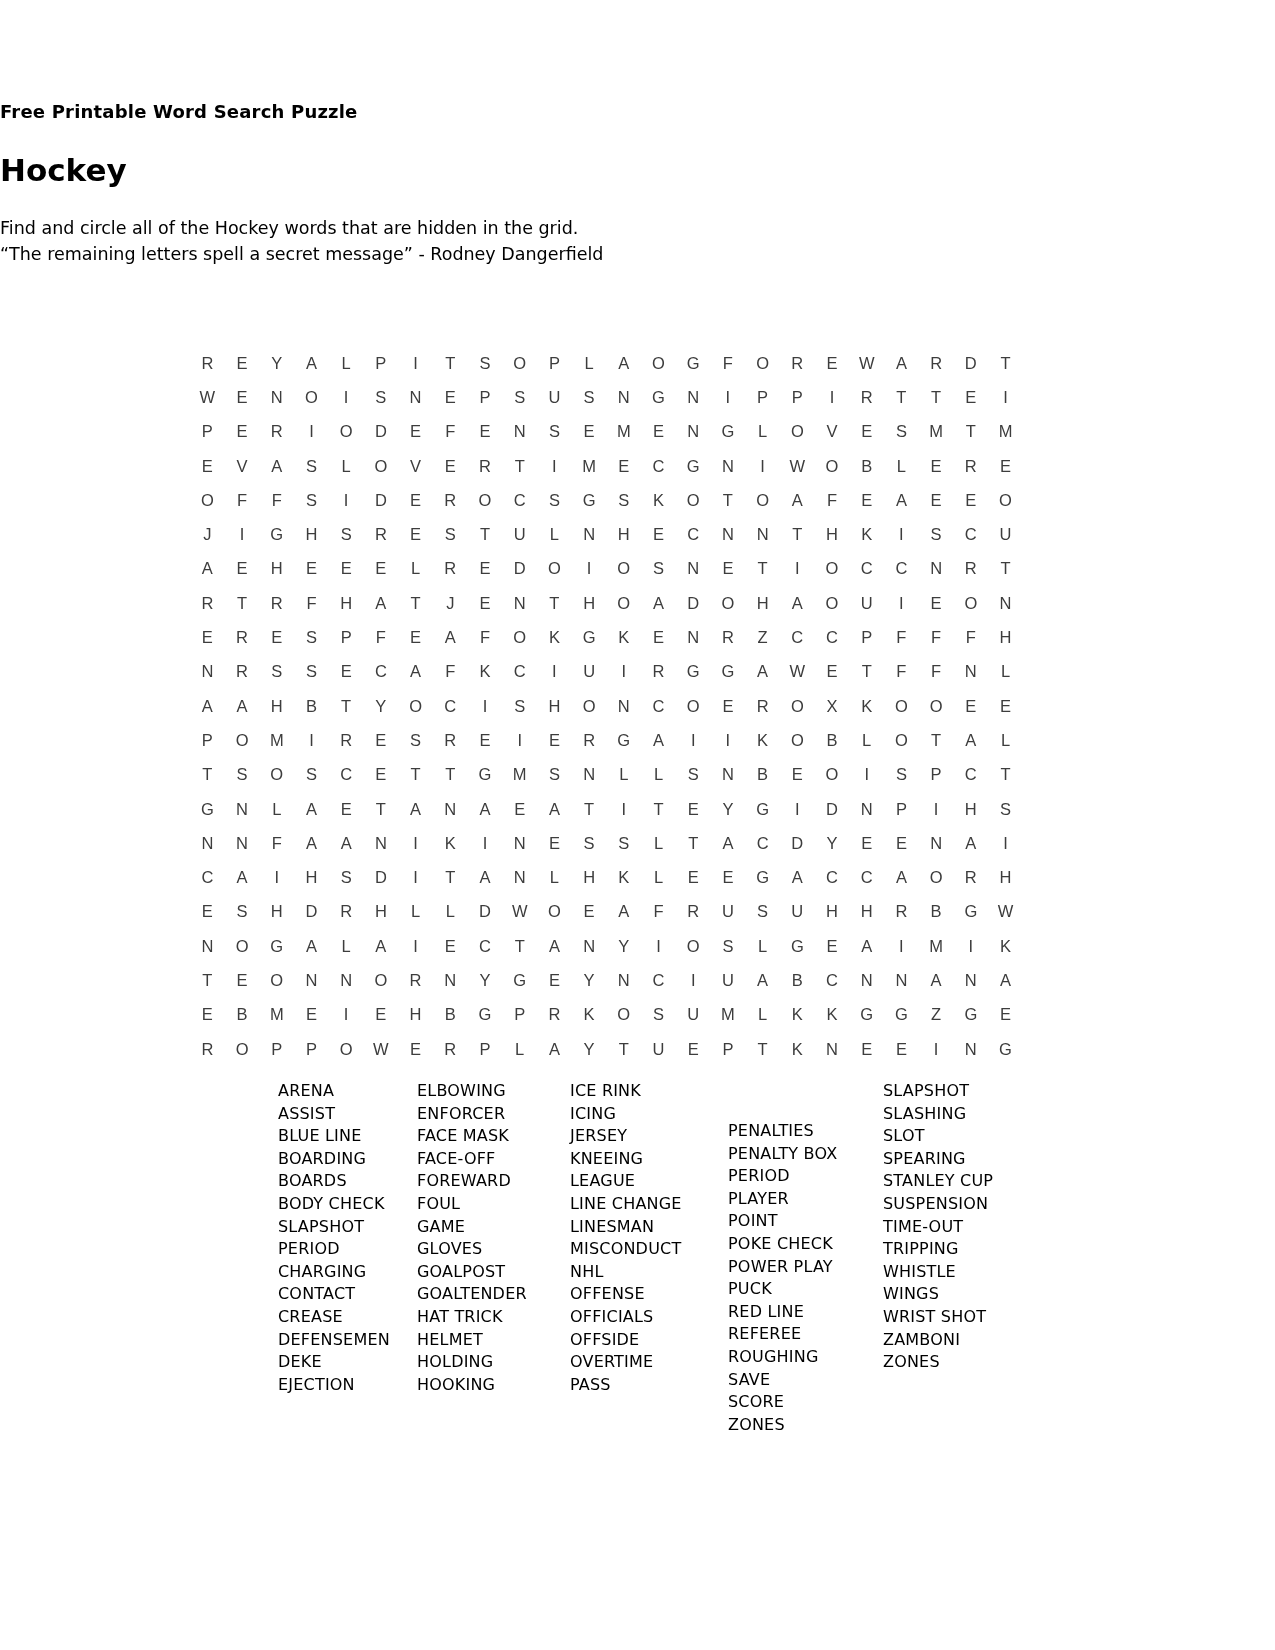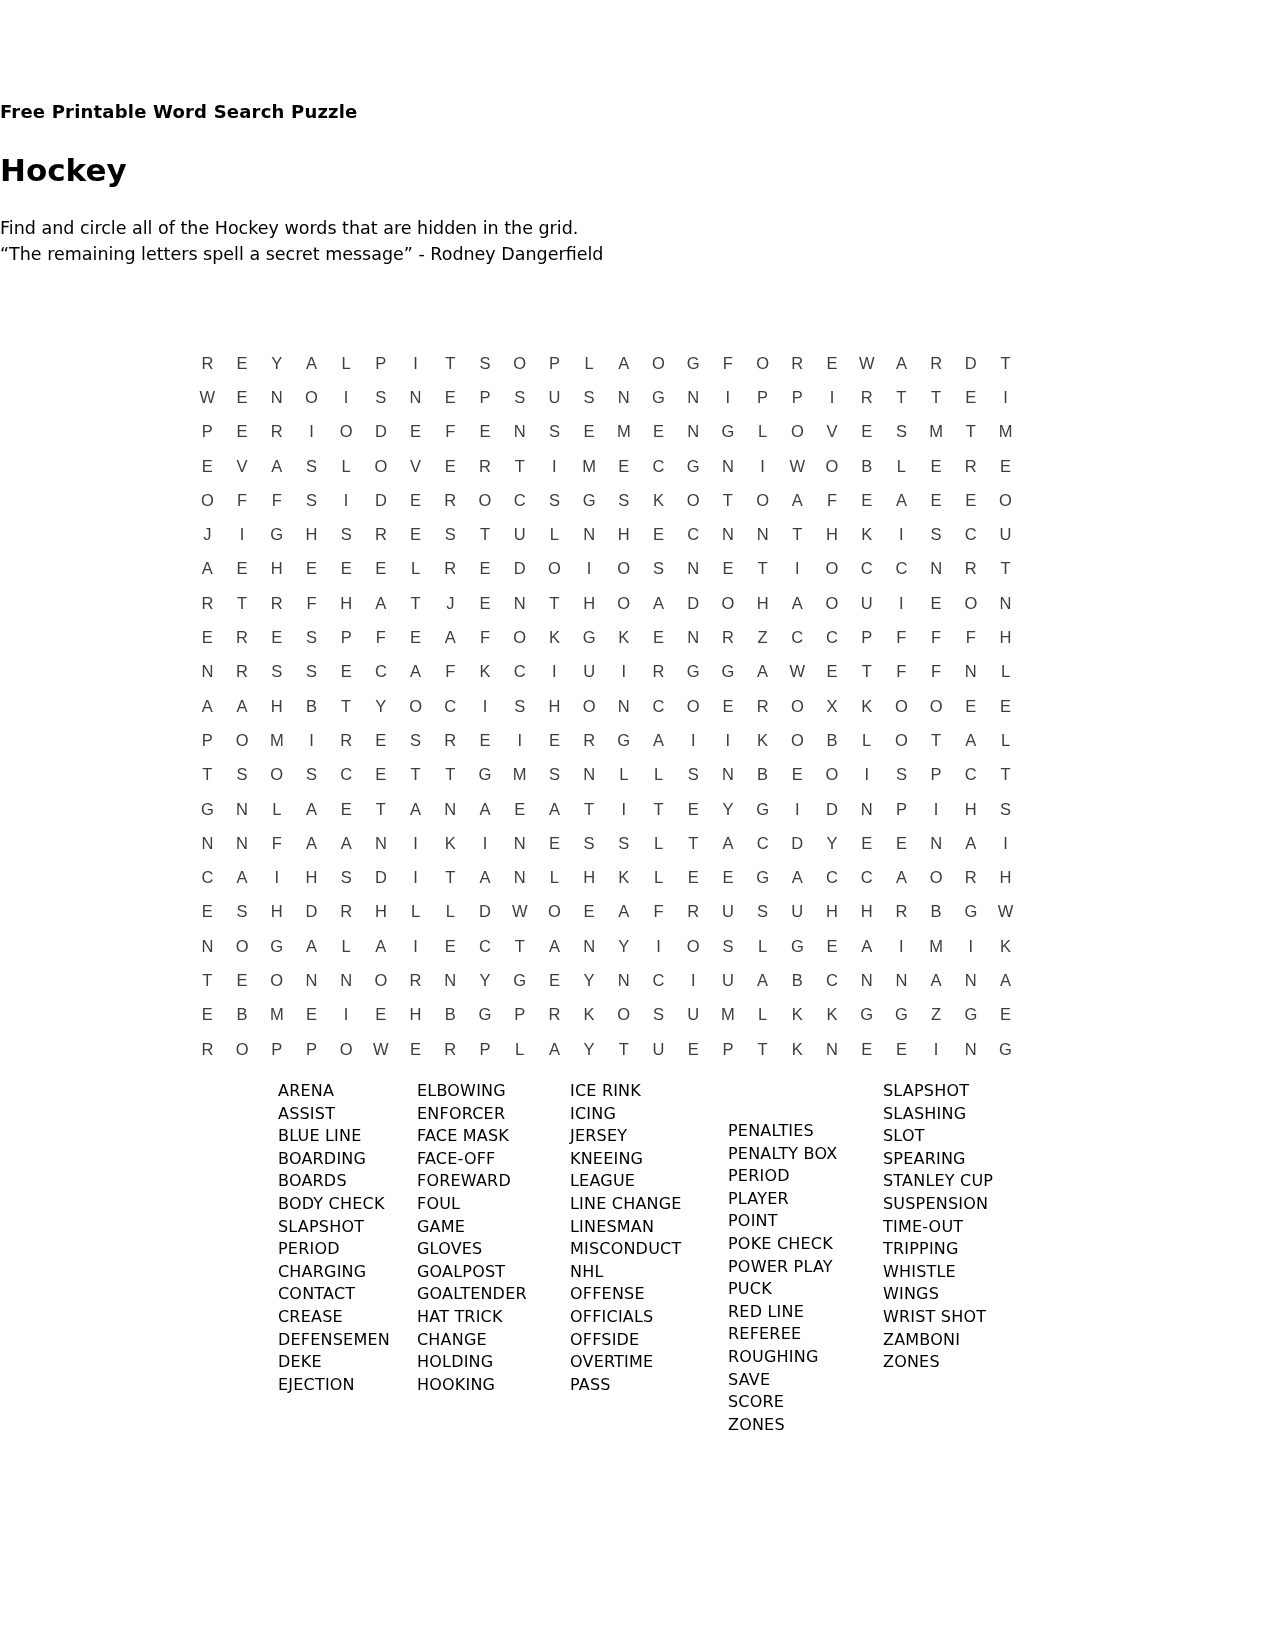--- a/index.html
+++ b/index.html
@@ -663,21 +663,21 @@
         <span class="word-item">ENFORCER</span>
         <span class="word-item">FACE MASK</span>
         <span class="word-item">FACE-OFF</span>
         <span class="word-item">FOREWARD</span>
         <span class="word-item">FOUL</span>
         <span class="word-item">GAME</span>
         <span class="word-item">GLOVES</span>
         <span class="word-item">GOALPOST</span>
         <span class="word-item">GOALTENDER</span>
         <span class="word-item">HAT TRICK</span>
-        <span class="word-item">CHANGE</span>
+        <span class="word-item">HELMET</span>
         <span class="word-item">HOLDING</span>
         <span class="word-item">HOOKING</span>
       </div>
       <div class="wl-col">
         <span class="word-item">ICE RINK</span>
         <span class="word-item">ICING</span>
         <span class="word-item">JERSEY</span>
         <span class="word-item">KNEEING</span>
         <span class="word-item">LEAGUE</span>
         <span class="word-item">LINE CHANGE</span>

